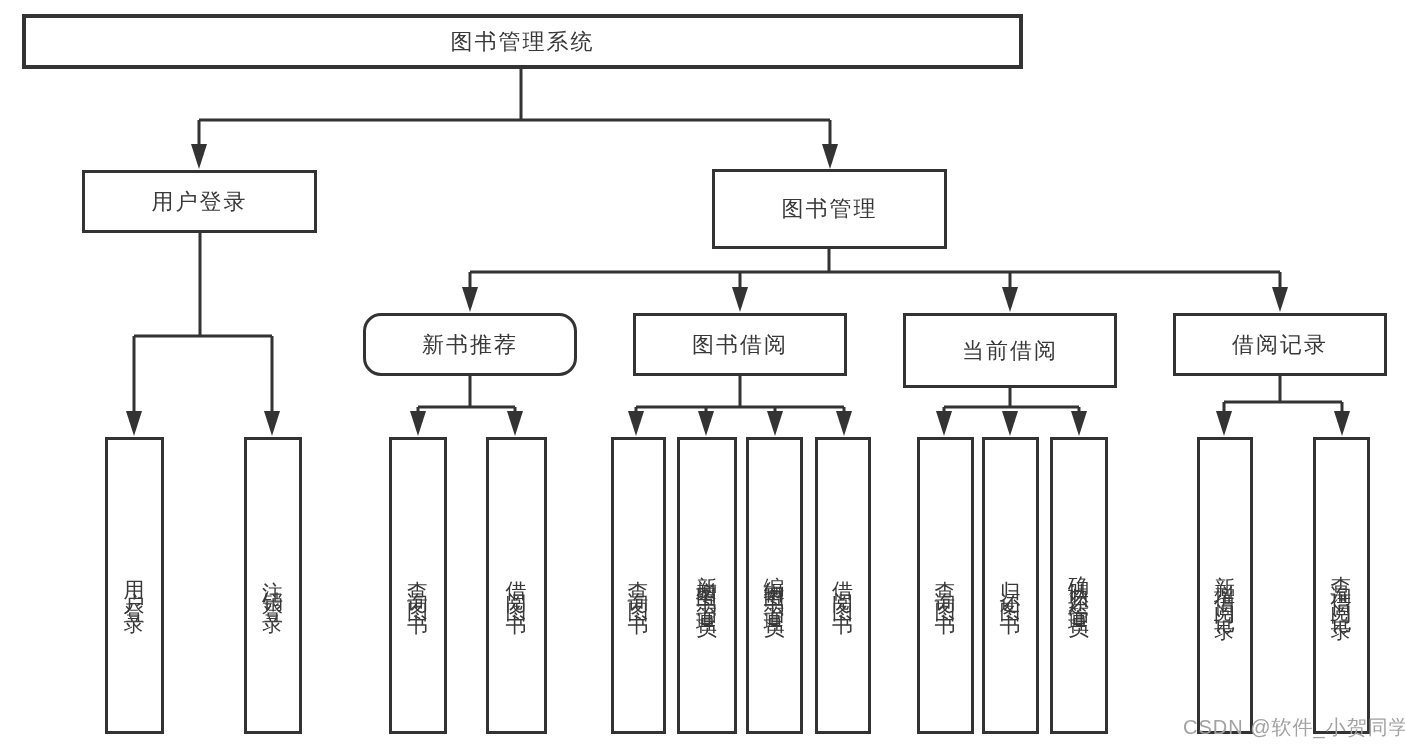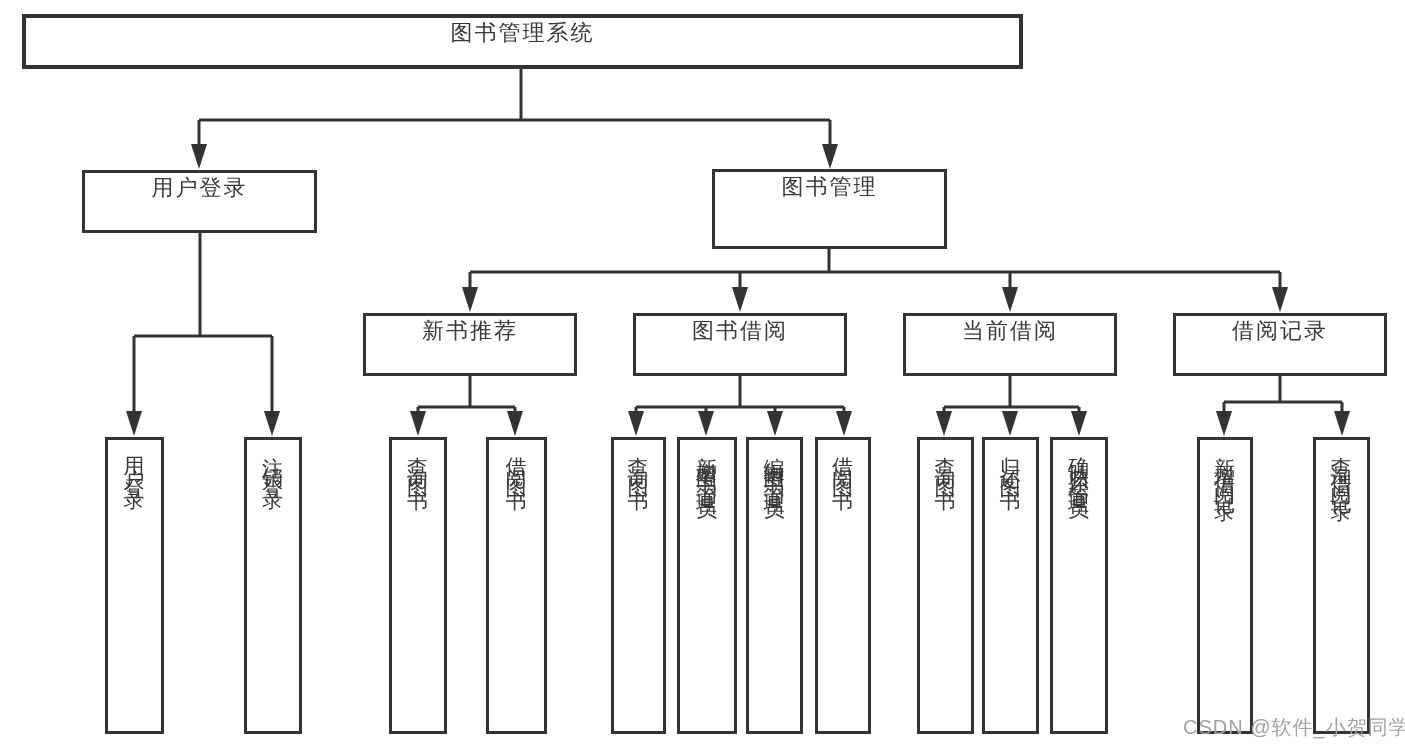--- a/index.html
+++ b/index.html
@@ -15,21 +15,21 @@
     position: absolute;
     left: 0; top: 0;
     pointer-events: none;
   }
   .box {
     position: absolute;
     box-sizing: border-box;
     border: 3px solid #333333;
     background: #ffffff;
     display: flex;
-    align-items: flex-start;
+    align-items: center;
     justify-content: center;
     color: #383838;
   }
   .root-box { border-width: 4px; }
   .hbox { font-size: 22px; letter-spacing: 2px; }
   .vbox span {
     writing-mode: vertical-rl;
     text-orientation: mixed;
     font-size: 21px;
     letter-spacing: 11px;
@@ -94,27 +94,27 @@
     <span>图书管理系统</span>
   </div>
 
   <div class="box hbox" style="left:82px; top:170px; width:235px; height:63px;">
     <span>用户登录</span>
   </div>
   <div class="box hbox" style="left:712px; top:169px; width:235px; height:80px;">
     <span>图书管理</span>
   </div>
 
-  <div class="box hbox" style="left:363px; top:313px; width:214px; height:63px;">
+  <div class="box hbox" style="left:363px; top:313px; width:214px; height:63px;border-radius:18px;">
     <span>新书推荐</span>
   </div>
   <div class="box hbox" style="left:633px; top:313px; width:214px; height:63px;">
     <span>图书借阅</span>
   </div>
-  <div class="box hbox" style="left:903px; top:313px; width:214px; height:63px;">
+  <div class="box hbox" style="left:903px; top:313px; width:214px; height:75px;">
     <span>当前借阅</span>
   </div>
   <div class="box hbox" style="left:1173px; top:313px; width:214px; height:63px;">
     <span>借阅记录</span>
   </div>
 
   <div class="box vbox" style="left:105px; top:437px; width:59px; height:297px;">
     <span>用户登录</span>
   </div>
   <div class="box vbox" style="left:244px; top:437px; width:58px; height:297px;">

